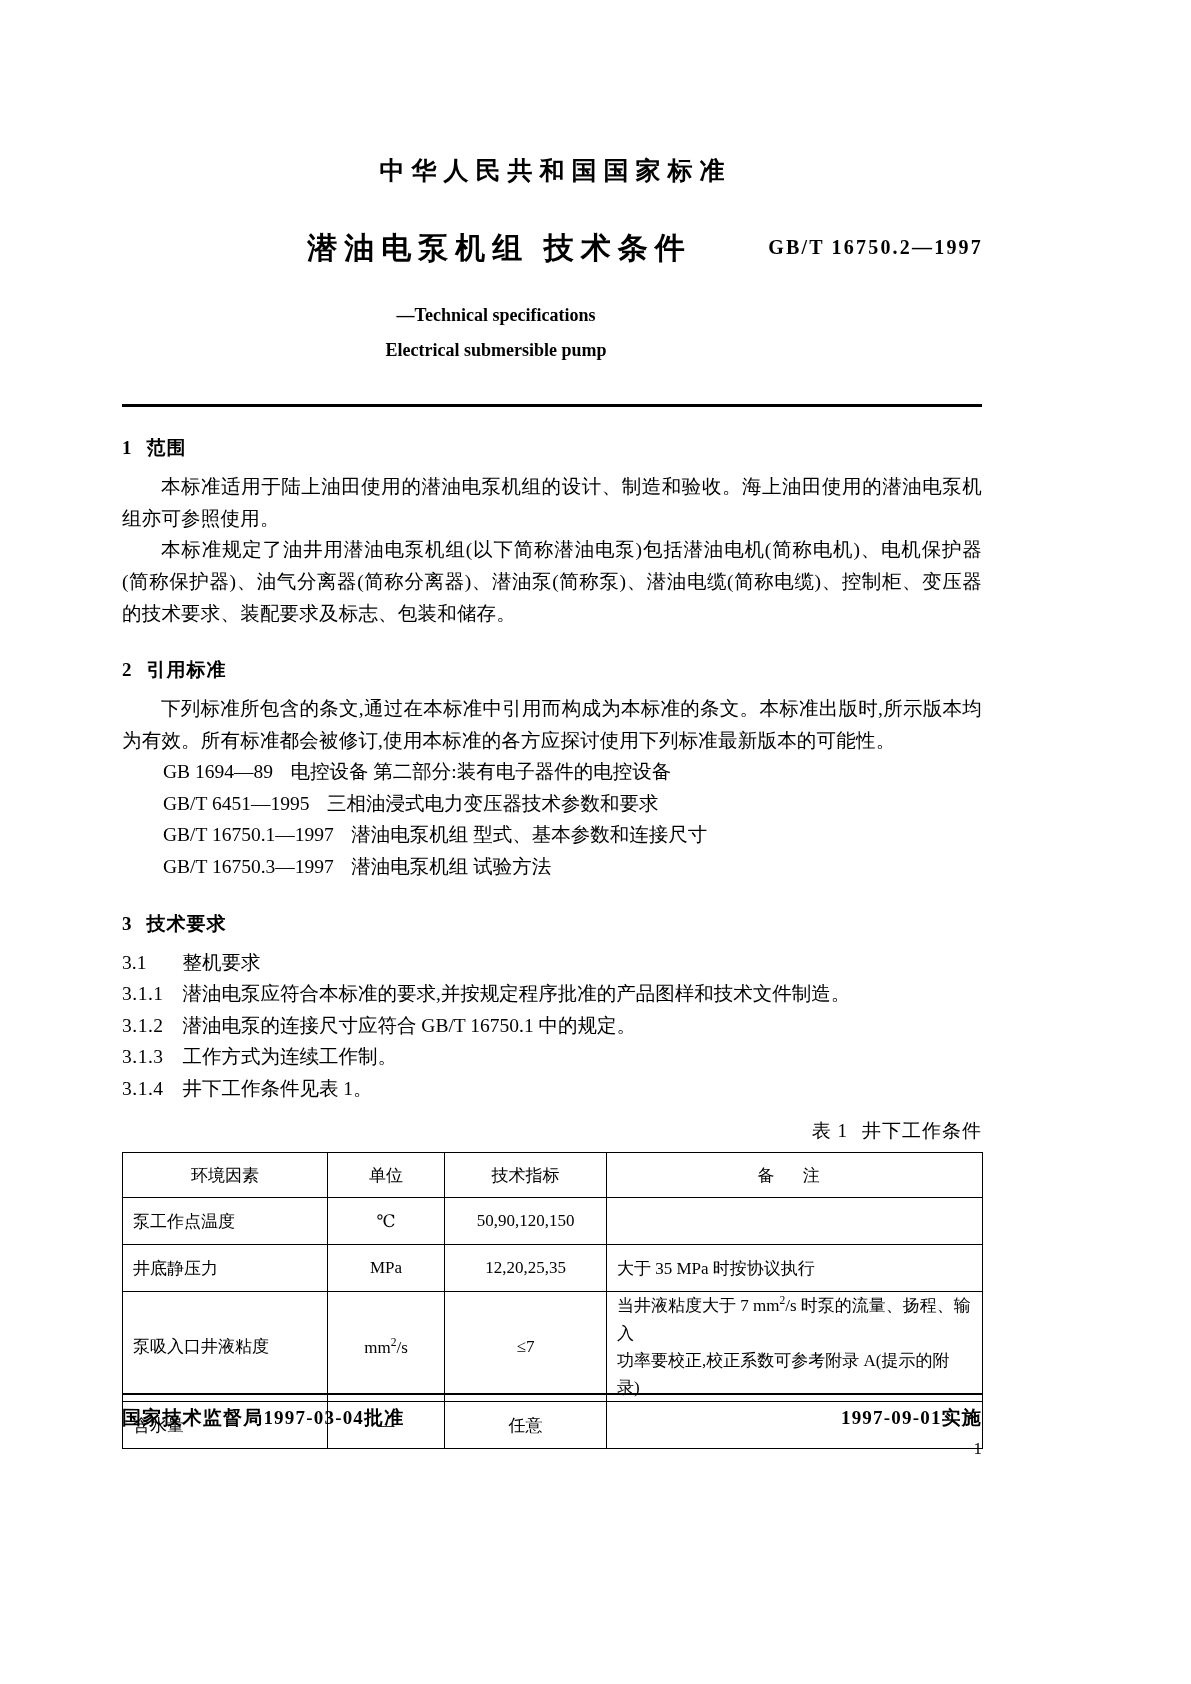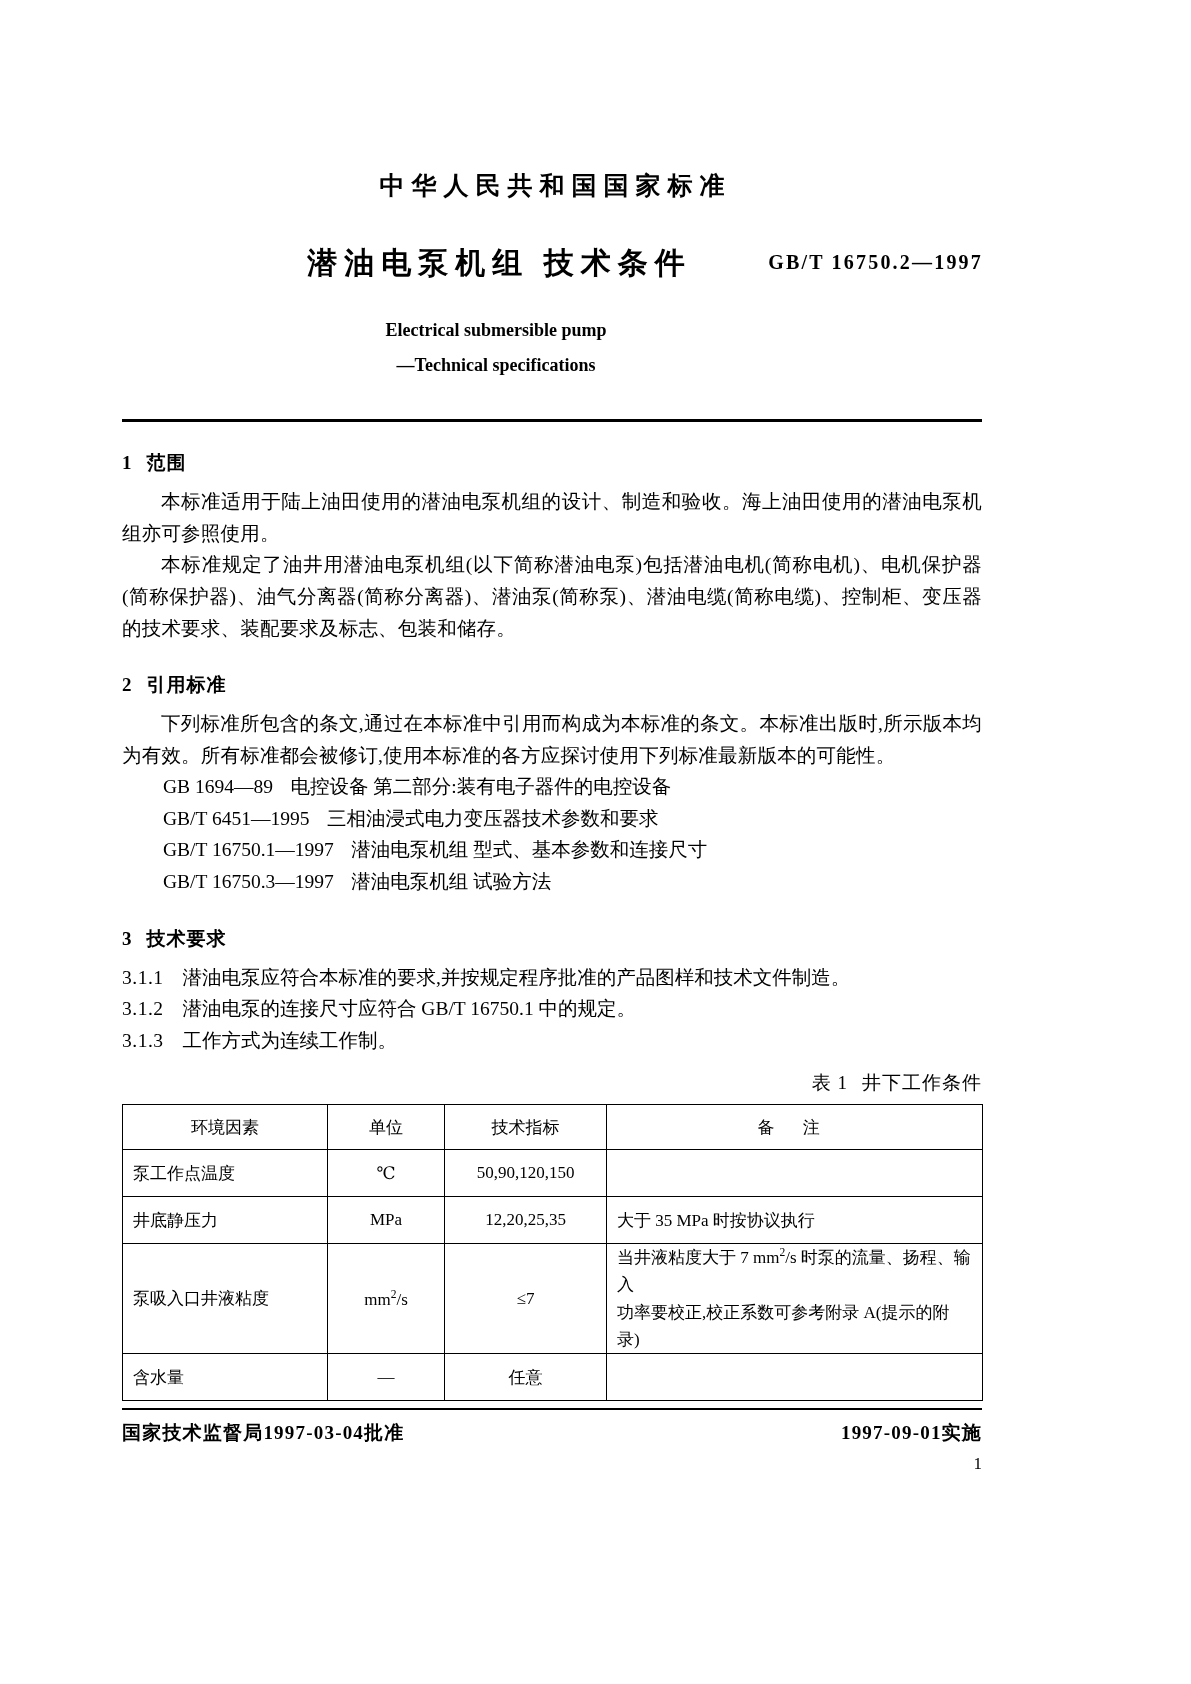--- a/index.html
+++ b/index.html
@@ -10,21 +10,21 @@
   body {
     width: 1191px;
     height: 1684px;
     font-family: "Liberation Serif", "DejaVu Serif", serif;
     color: #000000;
     position: relative;
     overflow: hidden;
   }
   .page {
     position: absolute;
-    left: 0; top: 16px;
+    left: 0; top: 1px;
     width: 1191px;
     height: 1424px;
   }
   .content {
     position: absolute;
     left: 122px;
     top: 0;
     width: 860px;
   }
 
@@ -210,22 +210,22 @@
 
     <div class="masthead">
       <div class="national-line">中华人民共和国国家标准</div>
 
       <div class="title-row">
         <div class="doc-title">潜油电泵机组  技术条件</div>
         <div class="std-no">GB/T 16750.2—1997</div>
       </div>
 
       <div class="en-title">
+        <div>—Technical specifications</div>
         <div>Electrical submersible pump</div>
-        <div>—Technical specifications</div>
       </div>
     </div>
 
     <div class="rule"></div>
 
     <div class="h1">
       <span class="num">1</span><span>范围</span>
     </div>
     <p class="para indent">本标准适用于陆上油田使用的潜油电泵机组的设计、制造和验收。海上油田使用的潜油电泵机组亦可参照使用。</p>
     <p class="para indent">本标准规定了油井用潜油电泵机组(以下简称潜油电泵)包括潜油电机(简称电机)、电机保护器(简称保护器)、油气分离器(简称分离器)、潜油泵(简称泵)、潜油电缆(简称电缆)、控制柜、变压器的技术要求、装配要求及标志、包装和储存。</p>
@@ -247,29 +247,35 @@
       </li>
       <li>
         <span class="code">GB/T 16750.3—1997</span><span>潜油电泵机组   试验方法</span>
       </li>
     </ul>
 
     <div class="h1">
       <span class="num">3</span><span>技术要求</span>
     </div>
 
+    <div class="sub-h">
+      <span class="cnum">3.1</span><span>整机要求</span>
+    </div>
 
     <div class="clause">
       <span class="cnum">3.1.1</span><span>潜油电泵应符合本标准的要求,并按规定程序批准的产品图样和技术文件制造。</span>
     </div>
     <div class="clause">
       <span class="cnum">3.1.2</span><span>潜油电泵的连接尺寸应符合 GB/T 16750.1 中的规定。</span>
     </div>
     <div class="clause">
       <span class="cnum">3.1.3</span><span>工作方式为连续工作制。</span>
+    </div>
+    <div class="clause">
+      <span class="cnum">3.1.4</span><span>井下工作条件见表 1。</span>
     </div>
 
     <div class="table-caption">
       <span class="cap-num">表 1</span><span>井下工作条件</span>
     </div>
 
     <table class="t1">
       <colgroup>
         <col style="width:205px">
         <col style="width:117px">

